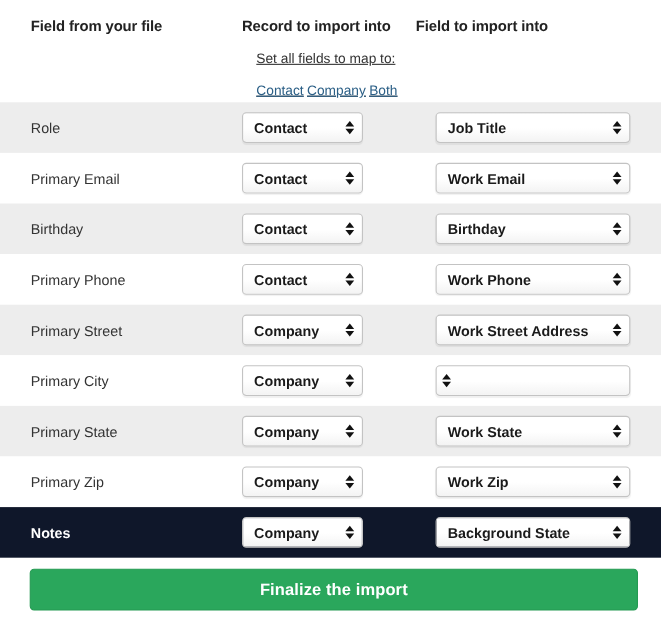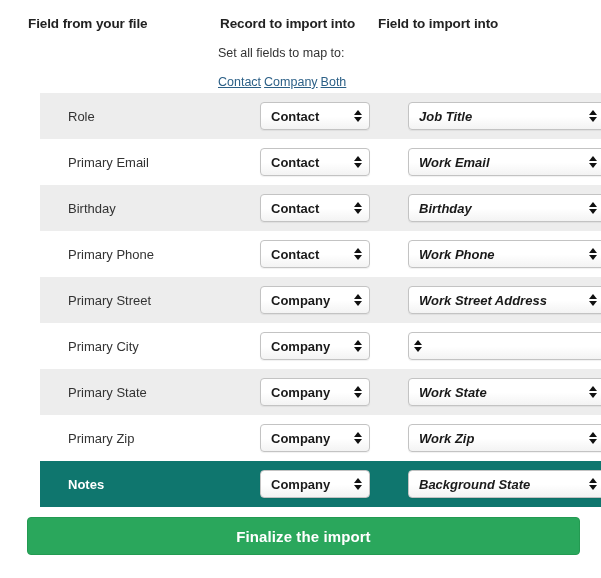--- a/index.html
+++ b/index.html
@@ -35,54 +35,54 @@
     color: #222222;
     letter-spacing: -0.1px;
     white-space: nowrap;
   }
   .hdr-col1 { left: 28px;  top: 16px; }
   .hdr-col2 { left: 220px; top: 16px; }
   .hdr-col3 { left: 378px; top: 16px; }
 
   .setall {
     position: absolute;
-    left: 218px;
+    left: 233px;
     top: 45px;
     font-size: 12.5px;
     color: #333333;
     line-height: 16px;
     white-space: nowrap;
+    text-decoration: underline;
   }
   .setall-links {
     margin-top: 13px;
     white-space: nowrap;
   }
   .setall-links a {
     color: #2b5f86;
     text-decoration: underline;
     font-size: 12.5px;
     margin-right: 3px;
     cursor: pointer;
   }
   .setall-links a:last-child { margin-right: 0; }
 
   
   .rows {
     position: relative;
-    margin-left: 40px;
   }
   .row {
     position: relative;
     height: 46px;
     display: flex;
     align-items: center;
     background: #ffffff;
   }
   .row.alt    { background: #ededed; }
-  .row.active { background: #0f766e; }
+  .row.active { background: #0f172a; }
 
   .row-label {
     position: absolute;
     left: 28px;
     font-size: 13px;
     color: #333333;
     white-space: nowrap;
   }
   .row.active .row-label {
     color: #ffffff;
@@ -98,21 +98,21 @@
     background: linear-gradient(to bottom, #ffffff 0%, #ffffff 52%, #f3f3f3 100%);
     border: 1px solid #c3c3c3;
     border-radius: 4px;
     box-shadow: 0 1px 1px rgba(0,0,0,0.06);
     display: flex;
     align-items: center;
     cursor: pointer;
     user-select: none;
   }
   .sel-record { left: 220px; width: 110px; }
-  .sel-field  { left: 368px; width: 197px; font-style: italic; }
+  .sel-field  { left: 396px; width: 177px; }
 
   .sel-text {
     padding-left: 10px;
     font-size: 13px;
     font-weight: bold;
     color: #1a1a1a;
     white-space: nowrap;
     overflow: hidden;
     text-overflow: ellipsis;
     flex: 1;

